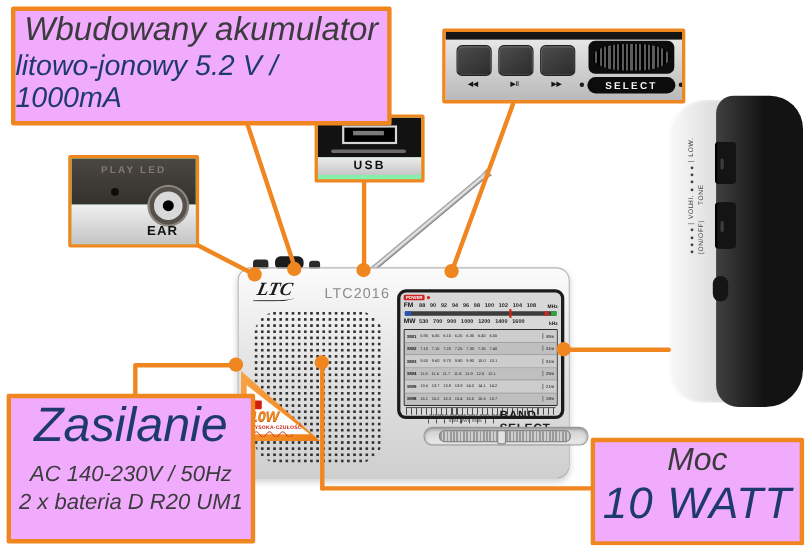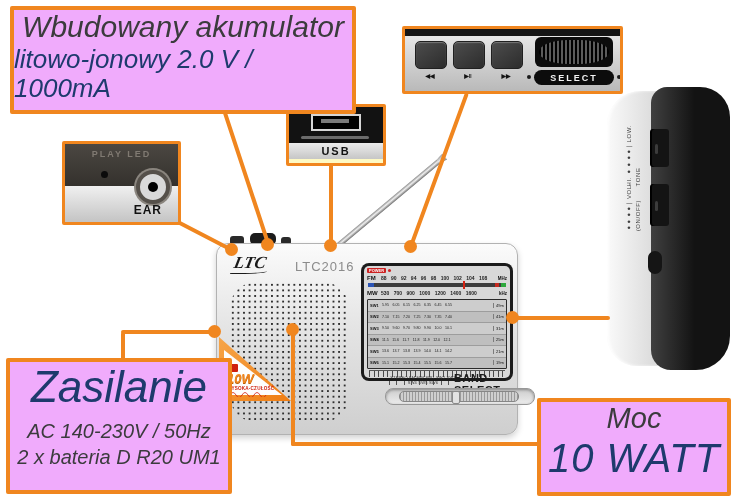--- a/index.html
+++ b/index.html
@@ -24,21 +24,21 @@
   #box-power .l0{font-size:44px;margin-bottom:4px;}
   #box-power .l1,#box-power .l2{font-size:20px;margin-top:3px;}
   #box-watt{left:537px;top:398px;width:186px;height:90px;}
   #box-watt .l0{font-size:29px;}
   #box-watt .l1{font-size:40px;letter-spacing:1px;}
   
   .line{position:absolute;background:var(--accent);z-index:5;border-radius:2px;}
   .rline{height:4px;transform-origin:0 50%;}
   .dot{position:absolute;width:13px;height:13px;border-radius:50%;background:var(--accent);z-index:7;}
   
-  .inset{position:absolute;border:3px solid var(--accent);border-radius:2px;overflow:hidden;z-index:6;background:#fef9c3;}
+  .inset{position:absolute;border:3px solid var(--accent);border-radius:2px;overflow:hidden;z-index:6;background:#86efac;}
   
   #inset-top{left:402px;top:26px;width:215px;height:62px;background:linear-gradient(180deg,#ececec,#b9b9b9);}
   #inset-top .strip{position:absolute;left:0;top:0;width:100%;height:7px;background:#151515;}
   .tp-btn{position:absolute;top:12px;width:30px;height:26px;border-radius:5px;border:1px solid #202020;
           background:linear-gradient(145deg,#4d4d4d,#2c2c2c);box-shadow:inset 0 1px 1px #777;}
   .tp-sym{position:absolute;top:43px;width:32px;text-align:center;font-size:6px;color:#141414;font-weight:bold;}
   #wheel{position:absolute;left:130px;top:8px;width:78px;height:30px;border-radius:6px;background:#0c0c0c;overflow:hidden;}
   #wheel .ribs{position:absolute;left:4px;top:3px;width:70px;height:24px;border-radius:50%/60%;
         background:repeating-linear-gradient(90deg,#000 0 2px,#5c5c5c 2px 4px);}
   #tuning-pill{position:absolute;left:129px;top:41px;width:80px;height:15px;border-radius:8px;background:#0c0c0c;
@@ -291,21 +291,21 @@
       <div class="port">
           <div class="tongue"></div>
         </div>
       <div class="groove"></div>
     </div>
     <div class="bot">USB</div>
   </div>
 
   <div class="cbox" id="box-battery">
     <div class="t-gray l1">Wbudowany akumulator</div>
-    <div class="t-navy l2">litowo-jonowy 2.0 V / 1000mA</div>
+    <div class="t-navy l2">litowo-jonowy 5.2 V / 1000mA</div>
   </div>
   <div class="cbox" id="box-power">
     <div class="t-navy l0">Zasilanie</div>
     <div class="t-gray l1">AC 140-230V / 50Hz</div>
     <div class="t-gray l2">2 x bateria D R20 UM1</div>
   </div>
   <div class="cbox" id="box-watt">
     <div class="t-gray l0">Moc</div>
     <div class="t-navy l1">10 WATT</div>
   </div>

